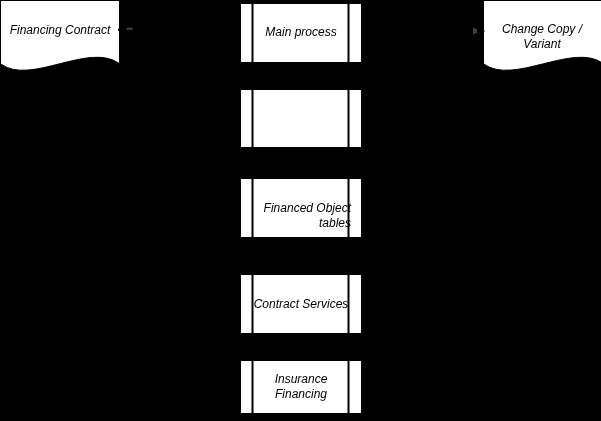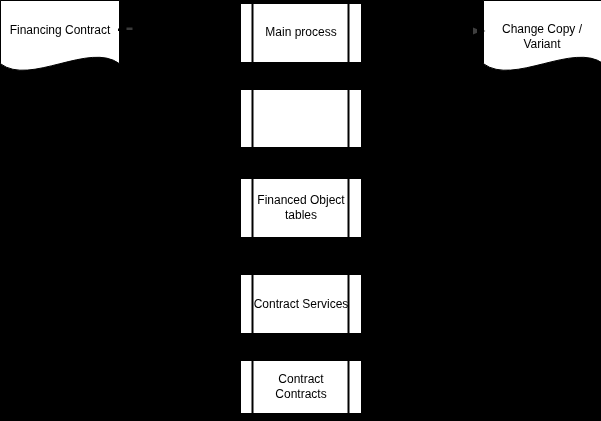--- a/index.html
+++ b/index.html
@@ -3,20 +3,21 @@
 <meta charset="utf-8">
 <style>
   html, body { margin: 0; padding: 0; }
   body { font-family: "Liberation Sans", sans-serif; }
   .canvas {
     position: relative;
     width: 601px;
     height: 421px;
     background: #000000;
     overflow: hidden;
+    font-style: italic;
   }
   .canvas svg { position: absolute; left: 0; top: 0; }
   .node-label {
     position: absolute;
     display: flex;
     align-items: center;
     justify-content: center;
     color: #000000;
     font-size: 12px;
     line-height: 15px;
@@ -25,21 +26,21 @@
   }
   .node-label > span { display: inline-block; }
   .label-doc-left      { left: 0;   top: 0;   width: 120px; height: 60px; }
   .label-doc-left span { width: 112px; }
   .label-doc-right      { left: 483px; top: 8px; width: 118px; height: 58px; }
   .label-doc-right span { width: 100px; }
   .label-proc { left: 240px; width: 122px; }
   .label-proc span { width: 100px; }
   .label-main      { top: 3px;   height: 59px; }
   .label-fin       { top: 89px;  height: 59px; }
-  .label-finobj    { top: 178px; height: 60px; }
+  .label-finobj    { top: 186px; height: 60px; text-align: right; }
   .label-services  { top: 274px; height: 60px; text-align: center; }
   .label-insurance { top: 360px; height: 54px; }
 </style>
 </head>
 <body>
 
 <div class="canvas">
 
   <svg width="601" height="421" viewBox="0 0 601 421">
 
@@ -103,16 +104,16 @@
 
   <div class="node-label label-proc label-finobj">
     <span>Financed Object tables</span>
   </div>
 
   <div class="node-label label-proc label-services">
     <span>Contract Services</span>
   </div>
 
   <div class="node-label label-proc label-insurance">
-    <span>Contract Contracts</span>
+    <span>Insurance Financing</span>
   </div>
 
 </div>
 
 </body></html>

